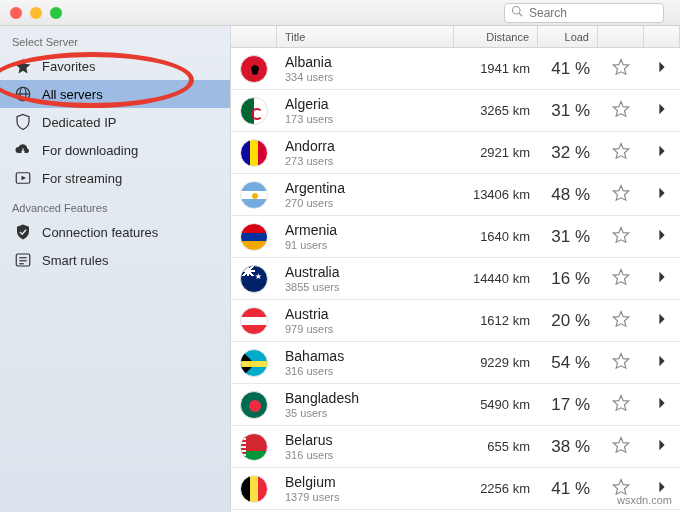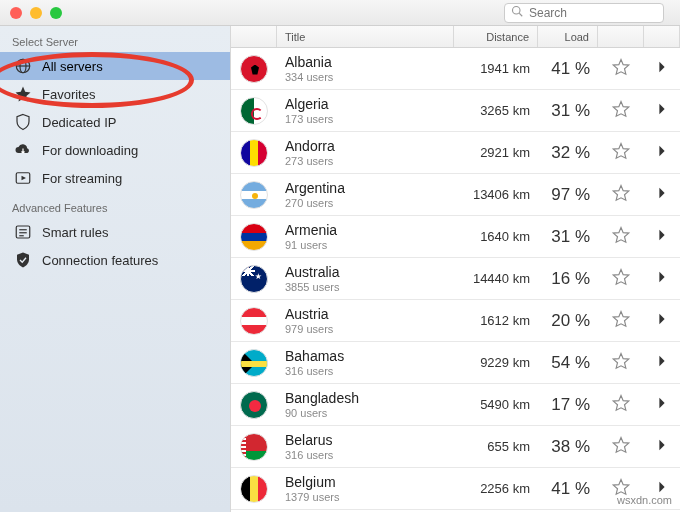--- a/index.html
+++ b/index.html
@@ -137,41 +137,41 @@
         </svg>
     </span>
     <input type="text" placeholder="Search" style="">
   </div>
 </div>
 
 <div class="layout">
   <div class="sidebar">
     <div class="section-title">Select Server</div>
 
+    <div class="sbitem">
+      <span class="ico">
+          <svg viewBox="0 0 24 24">
+            <path d="M12 2l2.9 6.9L22 10l-5.5 4.7L18 22l-6-3.6L6 22l1.5-7.3L2 10l7.1-1.1z"></path>
+          </svg>
+        </span>
+      <span>Favorites</span>
+    </div>
     <div class="sbitem selected">
       <span class="ico">
           <svg viewBox="0 0 24 24">
             <circle cx="12" cy="12" r="9" fill="none" stroke="#333" stroke-width="1.6"></circle>
             <ellipse cx="12" cy="12" rx="4" ry="9" fill="none" stroke="#333" stroke-width="1.6"></ellipse>
             <line x1="3" y1="12" x2="21" y2="12" stroke="#333" stroke-width="1.6"></line>
           </svg>
         </span>
       <span>All servers</span>
     </div>
     <div class="sbitem">
       <span class="ico">
           <svg viewBox="0 0 24 24">
-            <path d="M12 2l2.9 6.9L22 10l-5.5 4.7L18 22l-6-3.6L6 22l1.5-7.3L2 10l7.1-1.1z"></path>
-          </svg>
-        </span>
-      <span>Favorites</span>
-    </div>
-    <div class="sbitem">
-      <span class="ico">
-          <svg viewBox="0 0 24 24">
             <path d="M12 2l8 3v6c0 5-3.5 9-8 11-4.5-2-8-6-8-11V5z" fill="none" stroke="#333" stroke-width="1.6"></path>
           </svg>
         </span>
       <span>Dedicated IP</span>
     </div>
     <div class="sbitem">
       <span class="ico">
           <svg viewBox="0 0 24 24">
             <path d="M6 16a4 4 0 010-8 6 6 0 0111.5 1.5A3.5 3.5 0 0118 16H6z" fill="#333"></path>
             <path d="M12 10v6m0 0l-2-2m2 2l2-2" stroke="#fff" stroke-width="1.6" fill="none"></path>
@@ -184,39 +184,39 @@
           <svg viewBox="0 0 24 24">
             <rect x="3" y="5" width="18" height="14" rx="2" fill="none" stroke="#333" stroke-width="1.6"></rect>
             <path d="M10 9l6 3-6 3z" fill="#333"></path>
           </svg>
         </span>
       <span>For streaming</span>
     </div>
 
     <div class="section-title" style="margin-top:6px;">Advanced Features</div>
 
+    <div class="sbitem">
+      <span class="ico">
+          <svg viewBox="0 0 24 24">
+            <path d="M12 2l8 3v6c0 5-3.5 9-8 11-4.5-2-8-6-8-11V5z" fill="#333"></path>
+            <path d="M8 12l3 3 5-6" stroke="#e7edf3" stroke-width="1.8" fill="none"></path>
+          </svg>
+        </span>
+      <span>Connection features</span>
+    </div>
     <div class="sbitem">
       <span class="ico">
           <svg viewBox="0 0 24 24">
             <rect x="3" y="4" width="18" height="16" rx="2" fill="none" stroke="#333" stroke-width="1.6"></rect>
             <line x1="7" y1="9" x2="17" y2="9" stroke="#333" stroke-width="1.6"></line>
             <line x1="7" y1="13" x2="17" y2="13" stroke="#333" stroke-width="1.6"></line>
             <line x1="7" y1="17" x2="13" y2="17" stroke="#333" stroke-width="1.6"></line>
           </svg>
         </span>
       <span>Smart rules</span>
-    </div>
-    <div class="sbitem">
-      <span class="ico">
-          <svg viewBox="0 0 24 24">
-            <path d="M12 2l8 3v6c0 5-3.5 9-8 11-4.5-2-8-6-8-11V5z" fill="#333"></path>
-            <path d="M8 12l3 3 5-6" stroke="#e7edf3" stroke-width="1.8" fill="none"></path>
-          </svg>
-        </span>
-      <span>Connection features</span>
     </div>
   </div>
 
   <div class="main">
     <div class="thead">
       <div class="col-flag"></div>
       <div class="col-title">Title</div>
       <div class="col-dist">Distance</div>
       <div class="col-load">Load</div>
       <div class="col-star"></div>
@@ -303,21 +303,21 @@
             <div class="flag flag-ar"></div>
           </div>
           <div class="col-title">
             <span class="country">Argentina</span>
             <span class="users">270 users</span>
           </div>
           <div class="col-dist">
             <span>13406 km</span>
           </div>
           <div class="col-load">
-            <span>97 %</span>
+            <span>48 %</span>
           </div>
           <div class="col-star">
             <span class="star"><svg viewBox="0 0 24 24">
                 <path d="M12 3l2.6 6.2 6.7.5-5.1 4.4 1.6 6.5L12 17.8 6.2 20.6l1.6-6.5L2.7 9.7l6.7-.5z"></path>
               </svg></span>
           </div>
           <div class="col-chev">
             <span class="chev"><svg viewBox="0 0 10 16">
                 <path d="M2 2l6 6-6 6z"></path>
               </svg></span>
@@ -422,21 +422,21 @@
                 <path d="M2 2l6 6-6 6z"></path>
               </svg></span>
           </div>
         </div>
         <div class="row">
           <div class="col-flag">
             <div class="flag flag-bd"></div>
           </div>
           <div class="col-title">
             <span class="country">Bangladesh</span>
-            <span class="users">90 users</span>
+            <span class="users">35 users</span>
           </div>
           <div class="col-dist">
             <span>5490 km</span>
           </div>
           <div class="col-load">
             <span>17 %</span>
           </div>
           <div class="col-star">
             <span class="star"><svg viewBox="0 0 24 24">
                 <path d="M12 3l2.6 6.2 6.7.5-5.1 4.4 1.6 6.5L12 17.8 6.2 20.6l1.6-6.5L2.7 9.7l6.7-.5z"></path>

